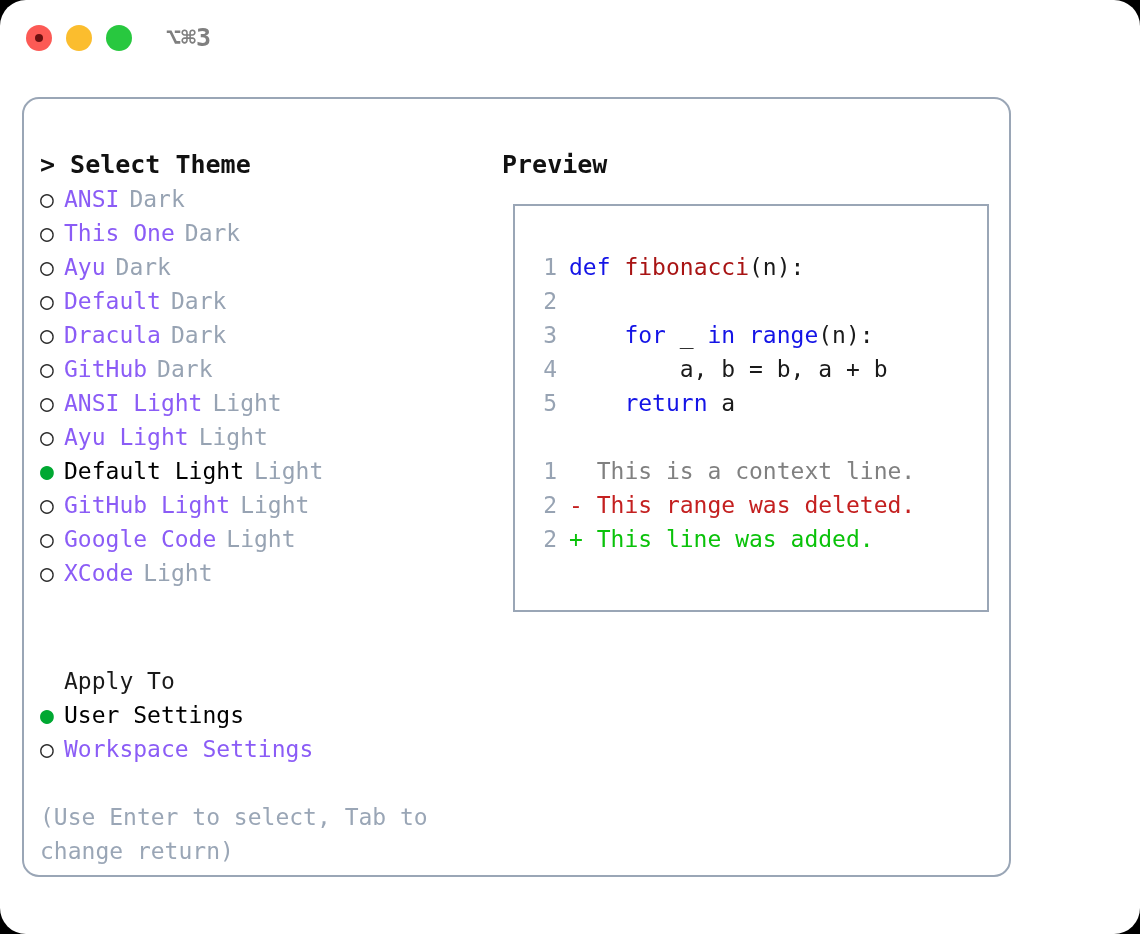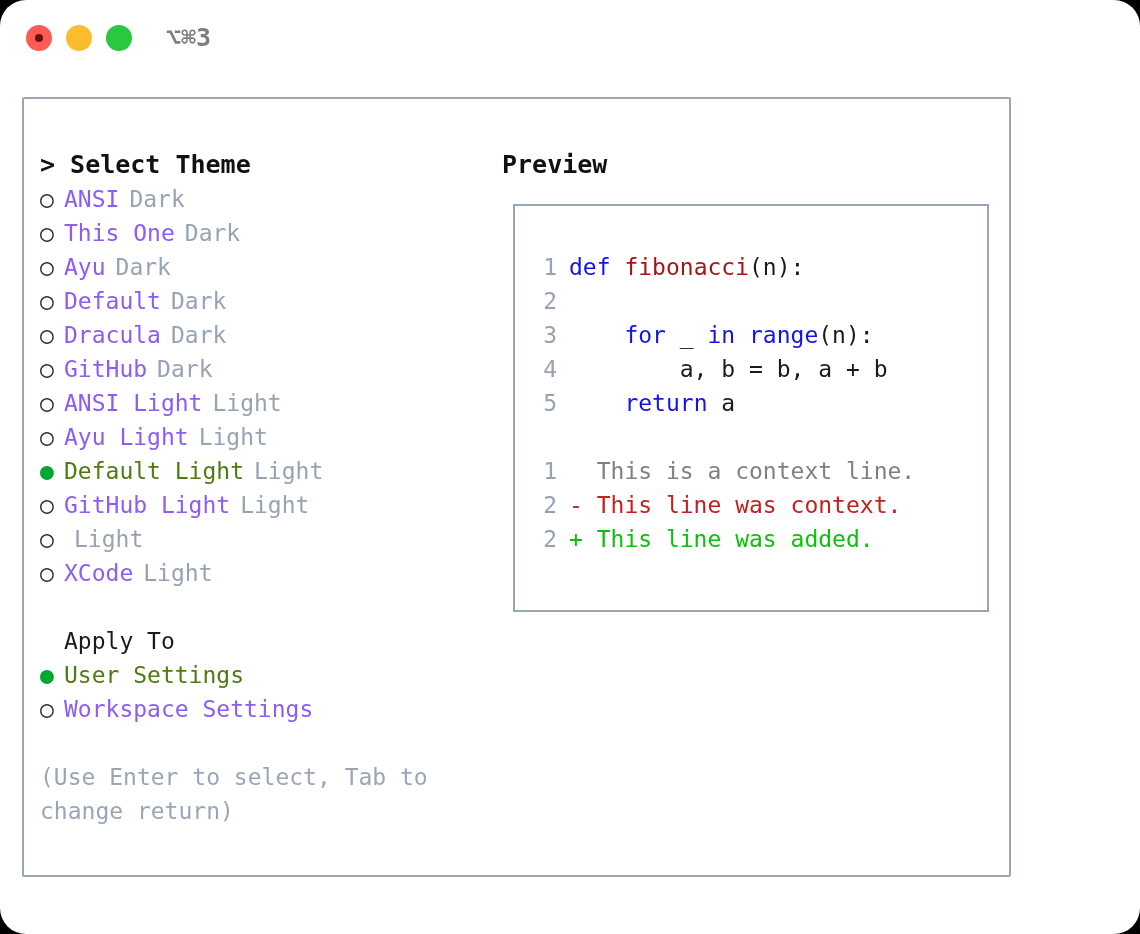--- a/index.html
+++ b/index.html
@@ -72,21 +72,21 @@
   }
 
   
   .panel {
     position: absolute;
     left: 22px;
     top: 97px;
     width: 989px;
     height: 780px;
     border: 2px solid #9aa6b6;
-    border-radius: 2px;
+    border-radius: 17px;
     background: #ffffff;
     box-sizing: border-box;
   }
 
   
   .col-left {
     position: absolute;
     left: 16px;
     top: 49px;
     width: 440px;
@@ -120,33 +120,34 @@
     display: inline-block;
     width: 24px;
     flex: 0 0 24px;
     text-align: left;
     font-size: 23px;
     line-height: 34px;
   }
   .bullet-off { color: #303030; }
   .bullet-on  { color: #00a832; }
   .row-label   { color: #8b5cf6; }
-  .row-label.selected { color: #4d7c0f; }
+  .row-label.selected { color: #000000; }
   .row-tag {
     color: #97a3b3;
     margin-left: 10px;
   }
   .group-head {
     display: flex;
     align-items: baseline;
     height: 34px;
     line-height: 34px;
     font-size: 23px;
     color: #1a1a1a;
     white-space: pre;
+    margin-top: 40px;
   }
   .spacer-row { height: 34px; }
 
   .hint {
     font-size: 23px;
     line-height: 34px;
     color: #9aa6b6;
     white-space: pre-wrap;
     width: 405px;
   }
@@ -213,21 +214,21 @@
           <div class="row"><span class="bullet bullet-off">○</span><span class="row-label">ANSI</span><span class="row-tag">Dark</span></div>
           <div class="row"><span class="bullet bullet-off">○</span><span class="row-label">This One</span><span class="row-tag">Dark</span></div>
           <div class="row"><span class="bullet bullet-off">○</span><span class="row-label">Ayu</span><span class="row-tag">Dark</span></div>
           <div class="row"><span class="bullet bullet-off">○</span><span class="row-label">Default</span><span class="row-tag">Dark</span></div>
           <div class="row"><span class="bullet bullet-off">○</span><span class="row-label">Dracula</span><span class="row-tag">Dark</span></div>
           <div class="row"><span class="bullet bullet-off">○</span><span class="row-label">GitHub</span><span class="row-tag">Dark</span></div>
           <div class="row"><span class="bullet bullet-off">○</span><span class="row-label">ANSI Light</span><span class="row-tag">Light</span></div>
           <div class="row"><span class="bullet bullet-off">○</span><span class="row-label">Ayu Light</span><span class="row-tag">Light</span></div>
           <div class="row"><span class="bullet bullet-on">●</span><span class="row-label selected">Default Light</span><span class="row-tag">Light</span></div>
           <div class="row"><span class="bullet bullet-off">○</span><span class="row-label">GitHub Light</span><span class="row-tag">Light</span></div>
-          <div class="row"><span class="bullet bullet-off">○</span><span class="row-tag">Light</span></div>
+          <div class="row"><span class="bullet bullet-off">○</span><span class="row-label">Google Code</span><span class="row-tag">Light</span></div>
           <div class="row"><span class="bullet bullet-off">○</span><span class="row-label">XCode</span><span class="row-tag">Light</span></div>
         </div>
       <div class="spacer-row"></div>
       <div class="group-head">
         <span class="bullet"></span>
         <span>Apply To</span>
       </div>
       <div class="list" id="apply-list">
           <div class="row"><span class="bullet bullet-on">●</span><span class="row-label selected">User Settings</span></div>
           <div class="row"><span class="bullet bullet-off">○</span><span class="row-label">Workspace Settings</span></div>
@@ -240,20 +241,20 @@
       <div class="section-title">Preview</div>
       <div class="preview-box">
         <div class="code" id="code-block">
             <div class="code-line"><span class="lineno">1</span><span class="code-text"><span class="tok-kw">def </span><span class="tok-fn">fibonacci</span><span class="tok-pl">(n):</span></span></div>
             <div class="code-line"><span class="lineno">2</span></div>
             <div class="code-line"><span class="lineno">3</span><span class="code-text"><span class="tok-pl">    </span><span class="tok-kw">for</span><span class="tok-pl"> _ </span><span class="tok-kw">in range</span><span class="tok-pl">(n):</span></span></div>
             <div class="code-line"><span class="lineno">4</span><span class="code-text"><span class="tok-pl">        a, b = b, a + b</span></span></div>
             <div class="code-line"><span class="lineno">5</span><span class="code-text"><span class="tok-pl">    </span><span class="tok-kw">return</span><span class="tok-pl"> a</span></span></div>
             <div class="blank-line"></div>
             <div class="code-line"><span class="lineno">1</span><span class="diff-ctx">  This is a context line.</span></div>
-            <div class="code-line"><span class="lineno">2</span><span class="diff-del">- This line was context.</span></div>
+            <div class="code-line"><span class="lineno">2</span><span class="diff-del">- This range was deleted.</span></div>
             <div class="code-line"><span class="lineno">2</span><span class="diff-add">+ This line was added.</span></div>
           </div>
       </div>
     </div>
 
   </div>
 </div>
 
 </body></html>

